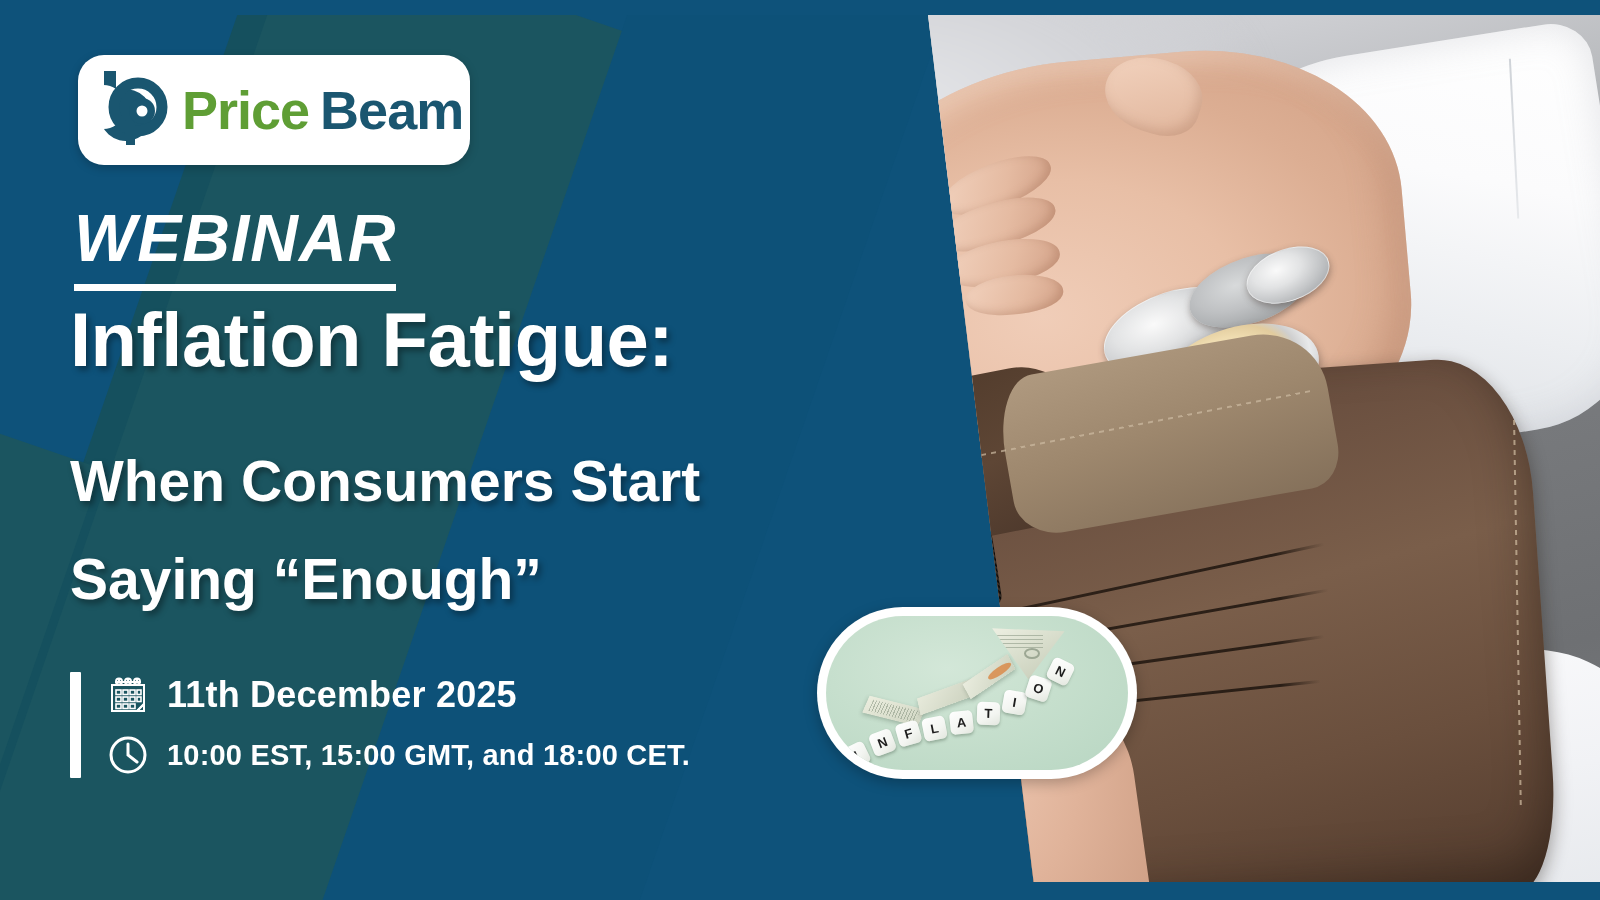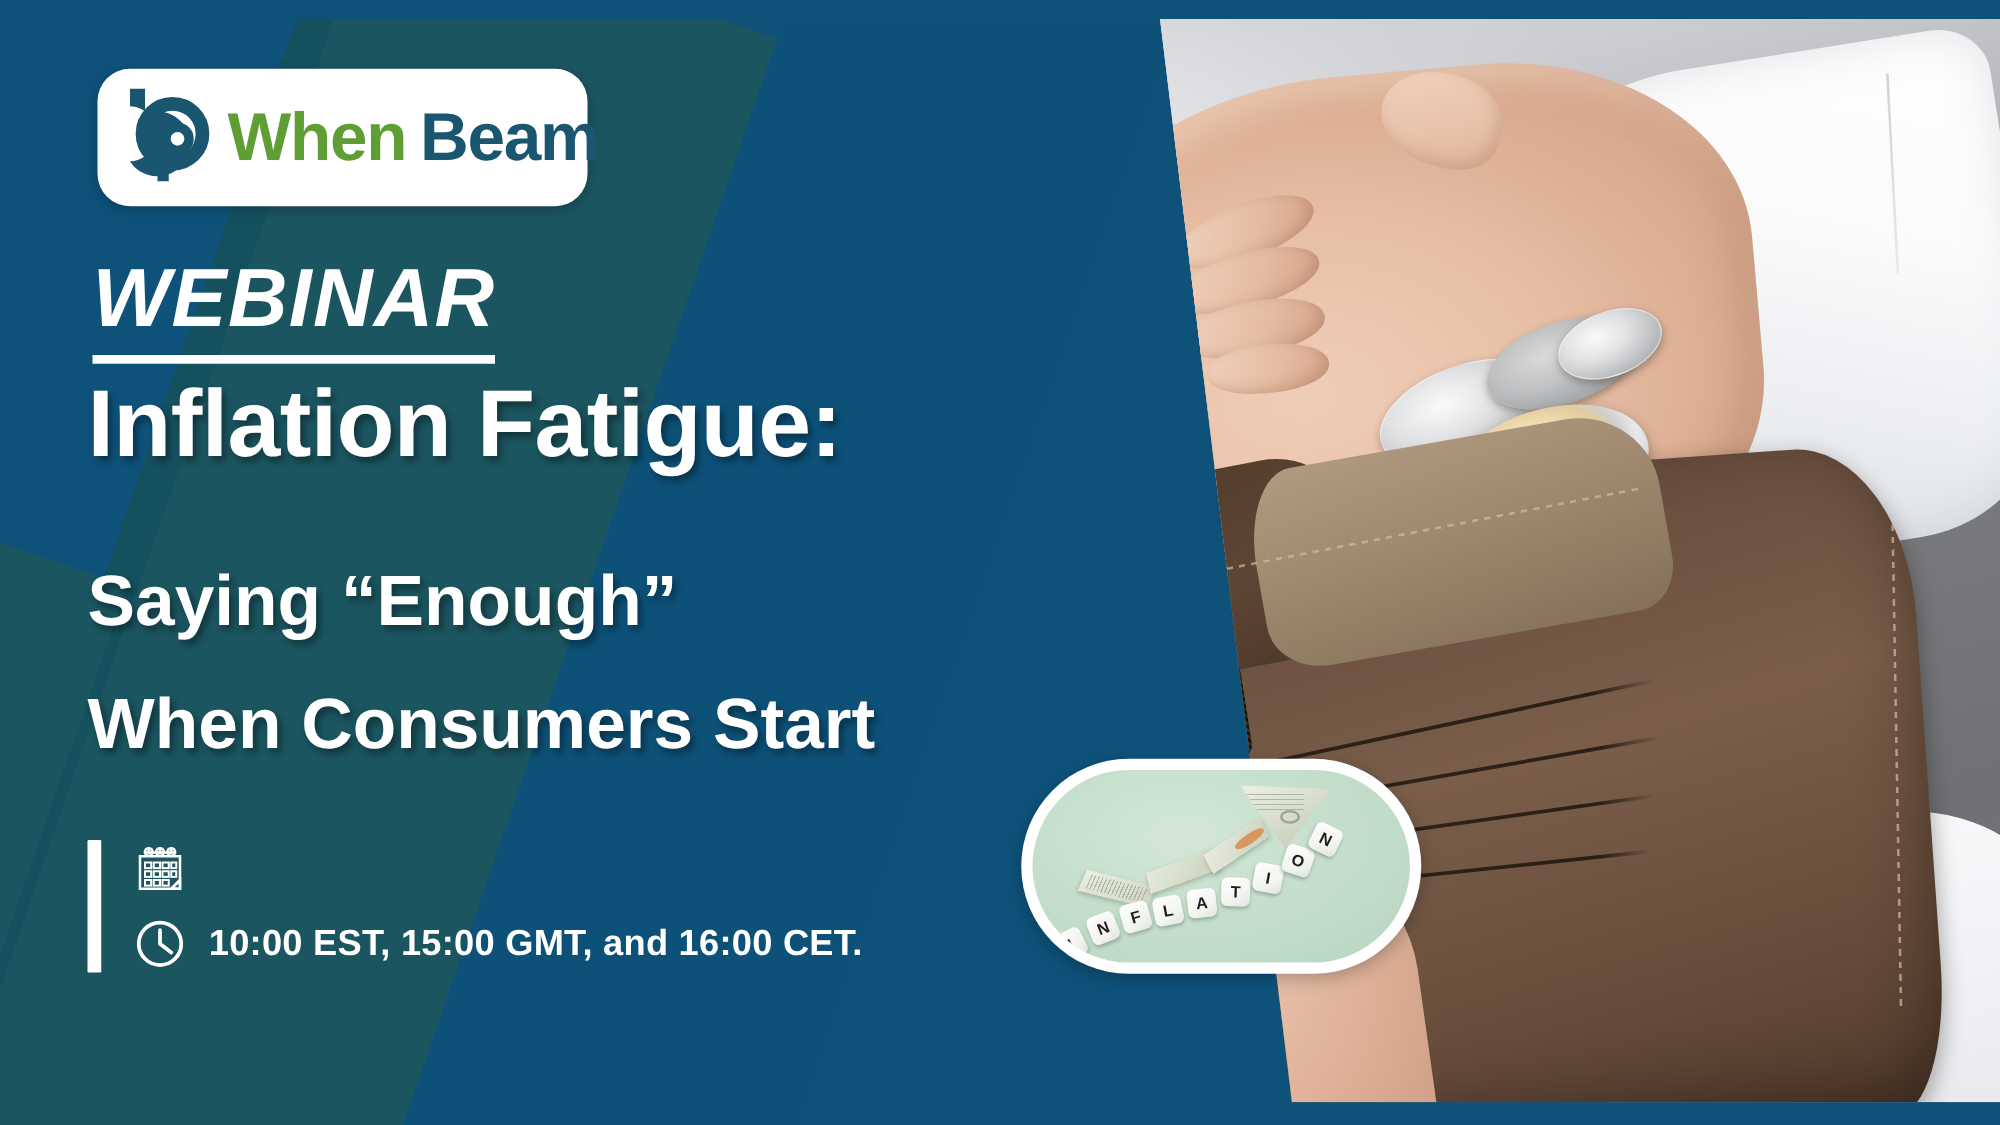--- a/index.html
+++ b/index.html
@@ -456,30 +456,30 @@
 
           <path d="M6 4 h12 v20 a26 26 0 1 1 -12 10 z" fill="#1a5670"></path>
           <path d="M18 22 a22 22 0 1 0 0 36 z" fill="#fff"></path>
           <circle cx="40" cy="40" r="24" fill="none" stroke="#1a5670" stroke-width="11"></circle>
 
           <path d="M28 34 h9 v44 h-9 z" fill="#1a5670"></path>
           <circle cx="44" cy="44" r="13" fill="#1a5670"></circle>
           <circle cx="44" cy="44" r="5.5" fill="#fff"></circle>
         </svg>
       </span>
-      <span class="logo-word"><span class="g">When</span><span class="b">Beam</span></span>
+      <span class="logo-word"><span class="g">Price</span><span class="b">Beam</span></span>
     </div>
 
     <div class="webinar">WEBINAR</div>
 
     <div class="h1">Inflation Fatigue:</div>
 
     <div class="h2">
+      <span>When Consumers Start</span>
       <span>Saying “Enough”</span>
-      <span>When Consumers Start</span>
     </div>
 
     <div class="meta">
       <div class="meta-bar"></div>
       <div class="meta-rows">
 
         <div class="meta-row">
           <span class="meta-ico">
             <svg width="42" height="42" viewBox="0 0 42 42" aria-hidden="true">
               <g fill="none" stroke="#fff" stroke-width="2">
@@ -500,29 +500,30 @@
                 <rect x="9" y="23" width="5" height="4.5"></rect>
                 <rect x="16" y="23" width="5" height="4.5"></rect>
                 <rect x="23" y="23" width="5" height="4.5"></rect>
                 <rect x="30" y="23" width="4" height="4.5"></rect>
                 <rect x="9" y="30" width="5" height="4.5"></rect>
                 <rect x="16" y="30" width="5" height="4.5"></rect>
                 <rect x="23" y="30" width="5" height="4.5"></rect>
               </g>
             </svg>
           </span>
+          <span class="meta-date">11th December 2025</span>
         </div>
 
         <div class="meta-row">
           <span class="meta-ico">
             <svg width="44" height="44" viewBox="0 0 44 44" aria-hidden="true">
               <circle cx="22" cy="22" r="17" fill="none" stroke="#fff" stroke-width="3"></circle>
               <path d="M22 11 V22 L31 29" fill="none" stroke="#fff" stroke-width="3" stroke-linecap="round"></path>
             </svg>
           </span>
-          <span class="meta-time">10:00 EST, 15:00 GMT, and 16:00 CET.</span>
+          <span class="meta-time">10:00 EST, 15:00 GMT, and 18:00 CET.</span>
         </div>
 
       </div>
     </div>
 
   </div>
 </div>
 
 </body></html>

